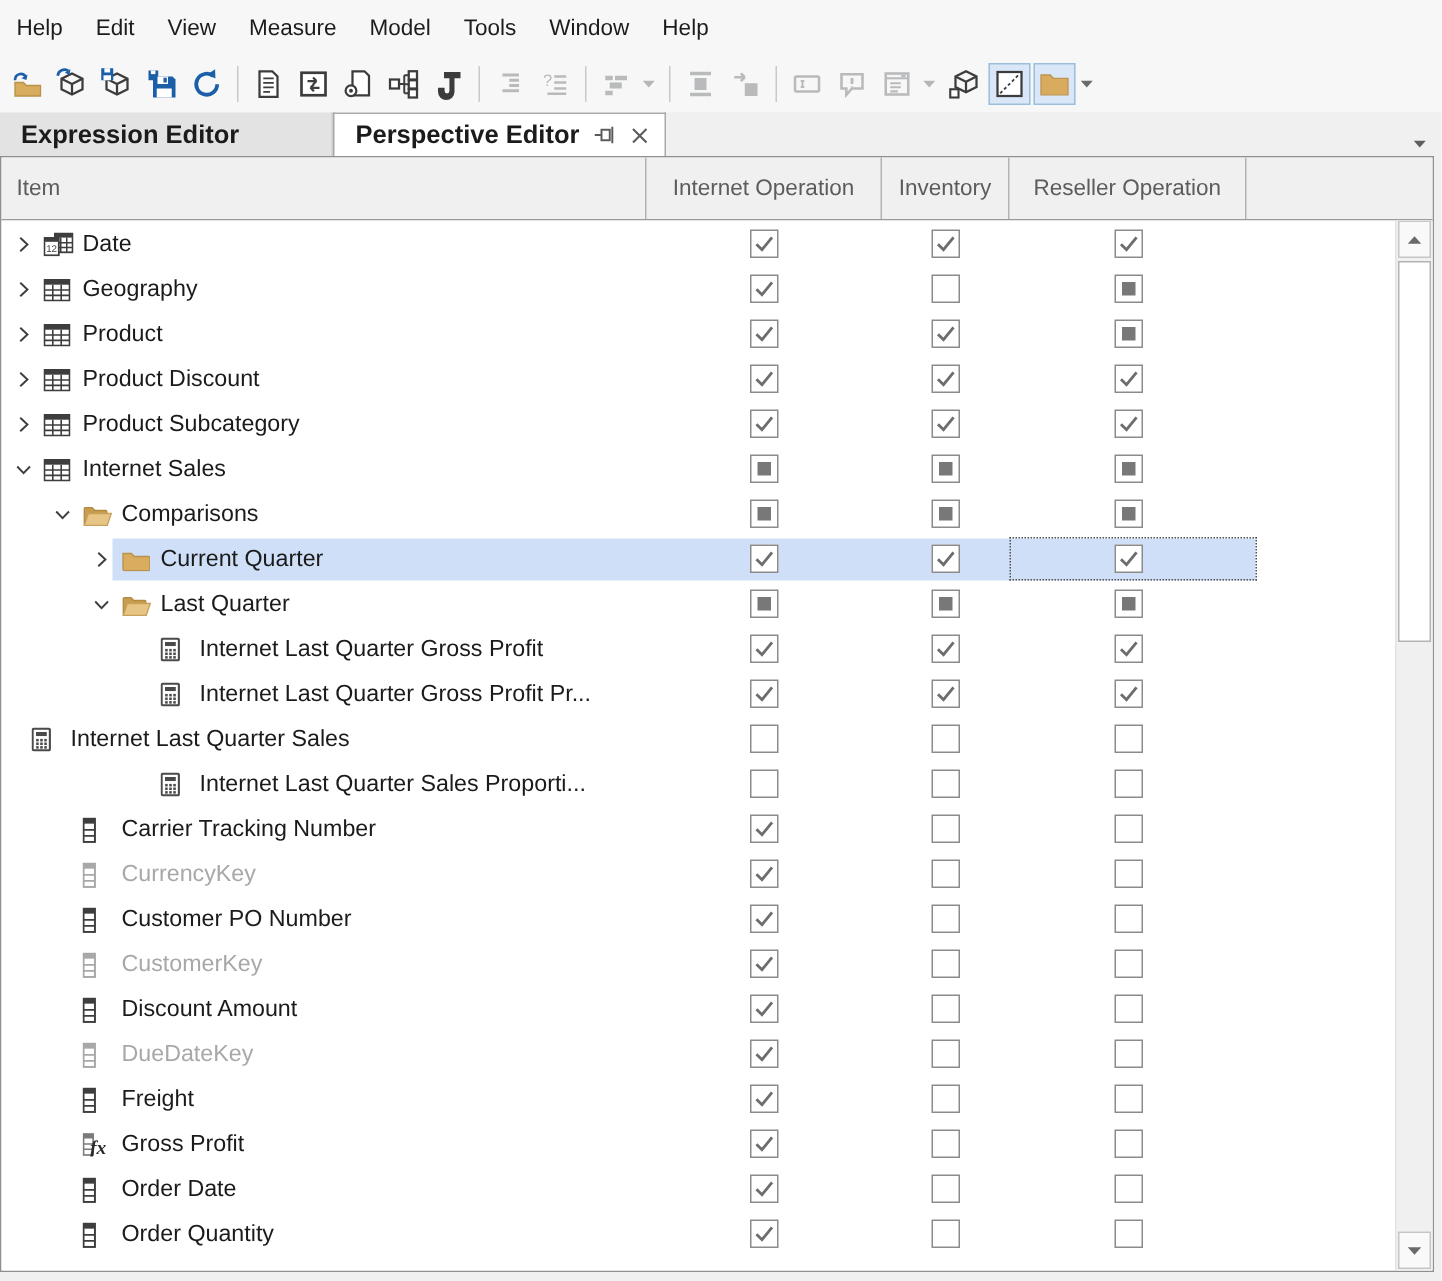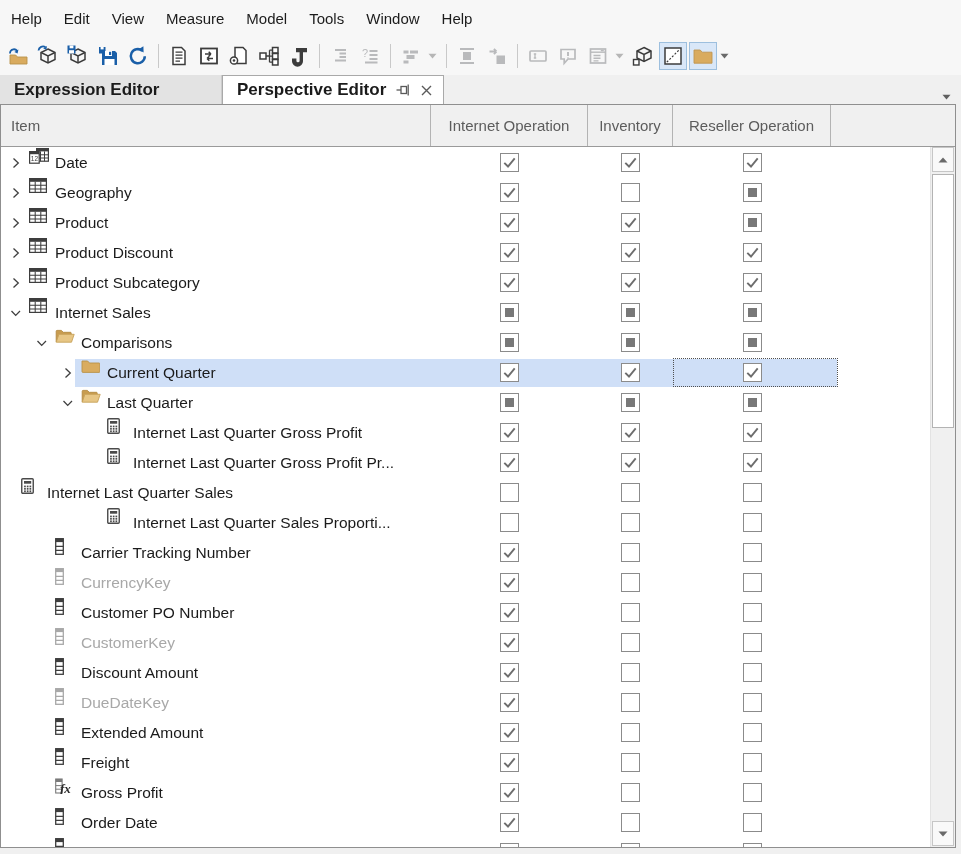--- a/index.html
+++ b/index.html
@@ -31,21 +31,21 @@
   .ghead{height:42px;background:#f0f0f0;border-bottom:1px solid #9a9a9a;display:flex;box-sizing:border-box;}
   .ghead-cell{height:100%;display:flex;align-items:center;font-size:15px;color:#5c5c5c;
               border-right:1px solid #b3b3b3;box-sizing:border-box;justify-content:center;white-space:nowrap;overflow:hidden;}
   .ghead-cell.first{justify-content:flex-start;padding-left:10px;}
   .ghead-cell.last{border-right:none;}
   .gbody{position:absolute;top:42px;left:0;right:0;bottom:0;background:#fff;overflow:hidden;}
   .rows{position:absolute;left:0;top:1px;width:930px;bottom:0;overflow:hidden;}
   .row{position:relative;height:30px;}
   .item-cell{position:absolute;left:0;top:0;height:30px;display:flex;align-items:center;}
   .chev{width:20px;height:30px;display:flex;align-items:center;flex:0 0 20px;}
-  .ric{width:24px;height:30px;display:flex;align-items:flex-start;flex:0 0 24px;text-decoration:underline;}
+  .ric{width:24px;height:30px;display:flex;align-items:center;flex:0 0 24px;text-decoration:underline;}
   .rlabel{font-size:15.5px;color:#1b1b1b;white-space:nowrap;padding-left:2px;position:relative;}
   .rlabel.dim{color:#a8a8a8;}
   .cb-cell{position:absolute;top:0;height:30px;}
   .cb{position:absolute;top:5px;width:19px;height:19px;background:#fff;border:1px solid #8b8b8b;box-sizing:border-box;}
   .cb .mix{position:absolute;left:4px;top:4px;width:9px;height:9px;background:#787878;}
   .sel-bg{position:absolute;left:74px;width:762px;top:1px;height:28px;background:#cfdff7;}
   .focus-rect{position:absolute;left:672px;width:165px;top:0;height:29px;border:1px dotted #4f4f4f;box-sizing:border-box;z-index:3;}
   .zr{position:relative;z-index:2;}
   
   .vscroll{position:absolute;top:0;right:0;width:25px;bottom:0;background:#f0f0f0;border-left:1px solid #e3e3e3;box-sizing:border-box;}
@@ -904,44 +904,20 @@
         <div class="row">
           <div class="item-cell zr" style="padding-left: 34px;">
             <span class="chev"></span>
             <span class="ric">
               <svg width="9" height="17" viewBox="0 0 9 17">
                 <rect x="0.7" y="0.7" width="7.6" height="15.6" fill="#fff" stroke="#3e3e3e" stroke-width="1.3"></rect>
                 <rect x="0.7" y="0.7" width="7.6" height="3.4" fill="#3e3e3e"></rect>
                 <path d="M0.7 8.3 H8.3 M0.7 12.3 H8.3" stroke="#3e3e3e" stroke-width="1.2"></path>
               </svg>
             </span>
-            <span class="rlabel">Extended Amount</span>
-          </div>
-          <div class="cb-cell" style="left: 430px; width: 157px;">
-            <div class="cb zr" style="left: 69px;"><svg width="17" height="17" viewBox="0 0 17 17">
-                <path d="M3.3 8.8 L7 12.5 L13.7 4.3" fill="none" stroke="#6d6d6d" stroke-width="1.9"></path>
-              </svg></div>
-          </div>
-          <div class="cb-cell" style="left: 587px; width: 85px;">
-            <div class="cb zr" style="left: 33px;"></div>
-          </div>
-          <div class="cb-cell" style="left: 672px; width: 158px;">
-            <div class="cb zr" style="left: 70px;"></div>
-          </div>
-        </div>
-        <div class="row">
-          <div class="item-cell zr" style="padding-left: 34px;">
-            <span class="chev"></span>
-            <span class="ric">
-              <svg width="9" height="17" viewBox="0 0 9 17">
-                <rect x="0.7" y="0.7" width="7.6" height="15.6" fill="#fff" stroke="#3e3e3e" stroke-width="1.3"></rect>
-                <rect x="0.7" y="0.7" width="7.6" height="3.4" fill="#3e3e3e"></rect>
-                <path d="M0.7 8.3 H8.3 M0.7 12.3 H8.3" stroke="#3e3e3e" stroke-width="1.2"></path>
-              </svg>
-            </span>
             <span class="rlabel">Freight</span>
           </div>
           <div class="cb-cell" style="left: 430px; width: 157px;">
             <div class="cb zr" style="left: 69px;"><svg width="17" height="17" viewBox="0 0 17 17">
                 <path d="M3.3 8.8 L7 12.5 L13.7 4.3" fill="none" stroke="#6d6d6d" stroke-width="1.9"></path>
               </svg></div>
           </div>
           <div class="cb-cell" style="left: 587px; width: 85px;">
             <div class="cb zr" style="left: 33px;"></div>
           </div>

